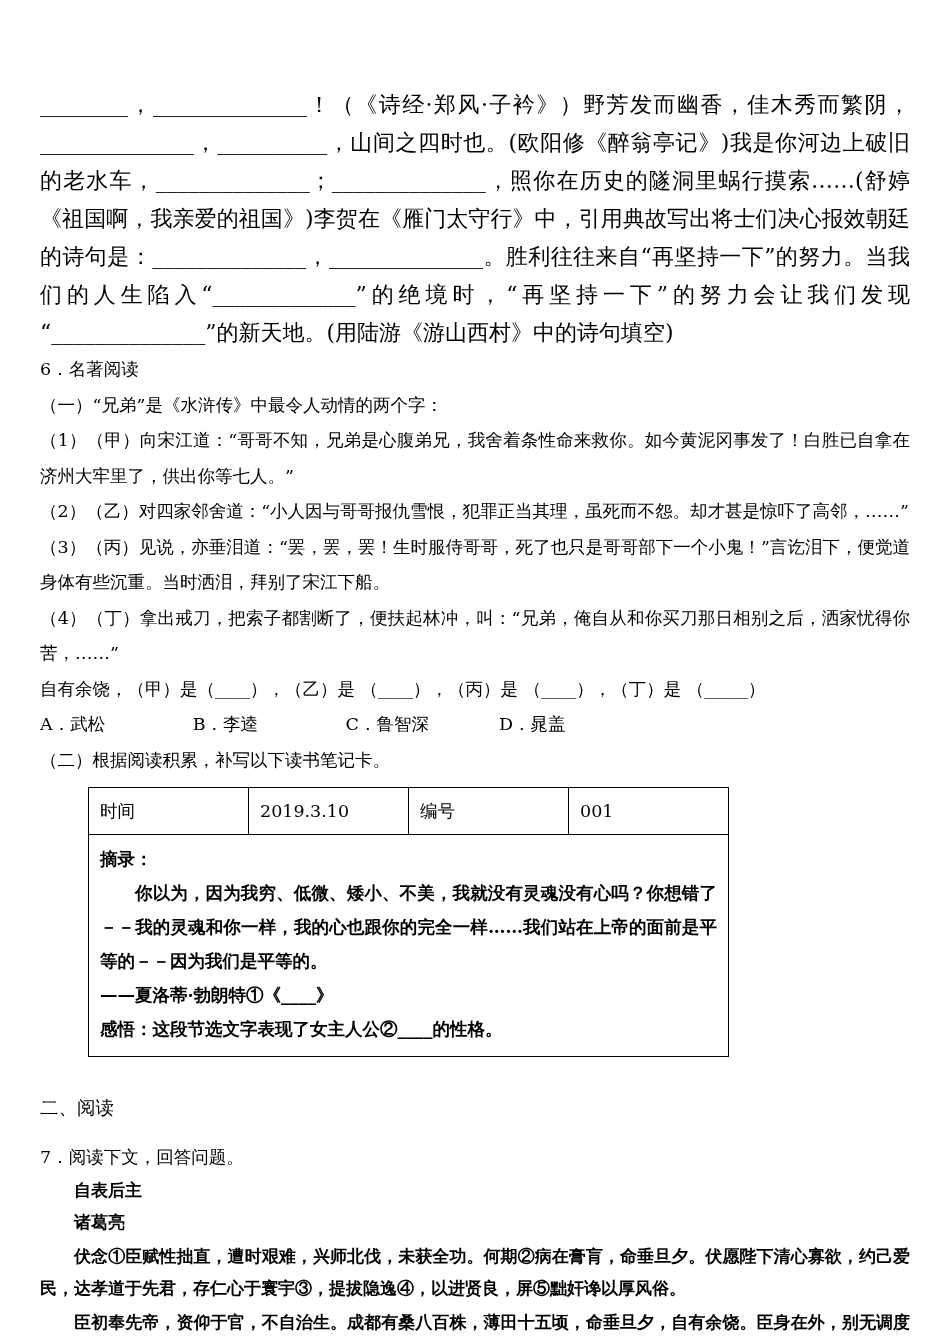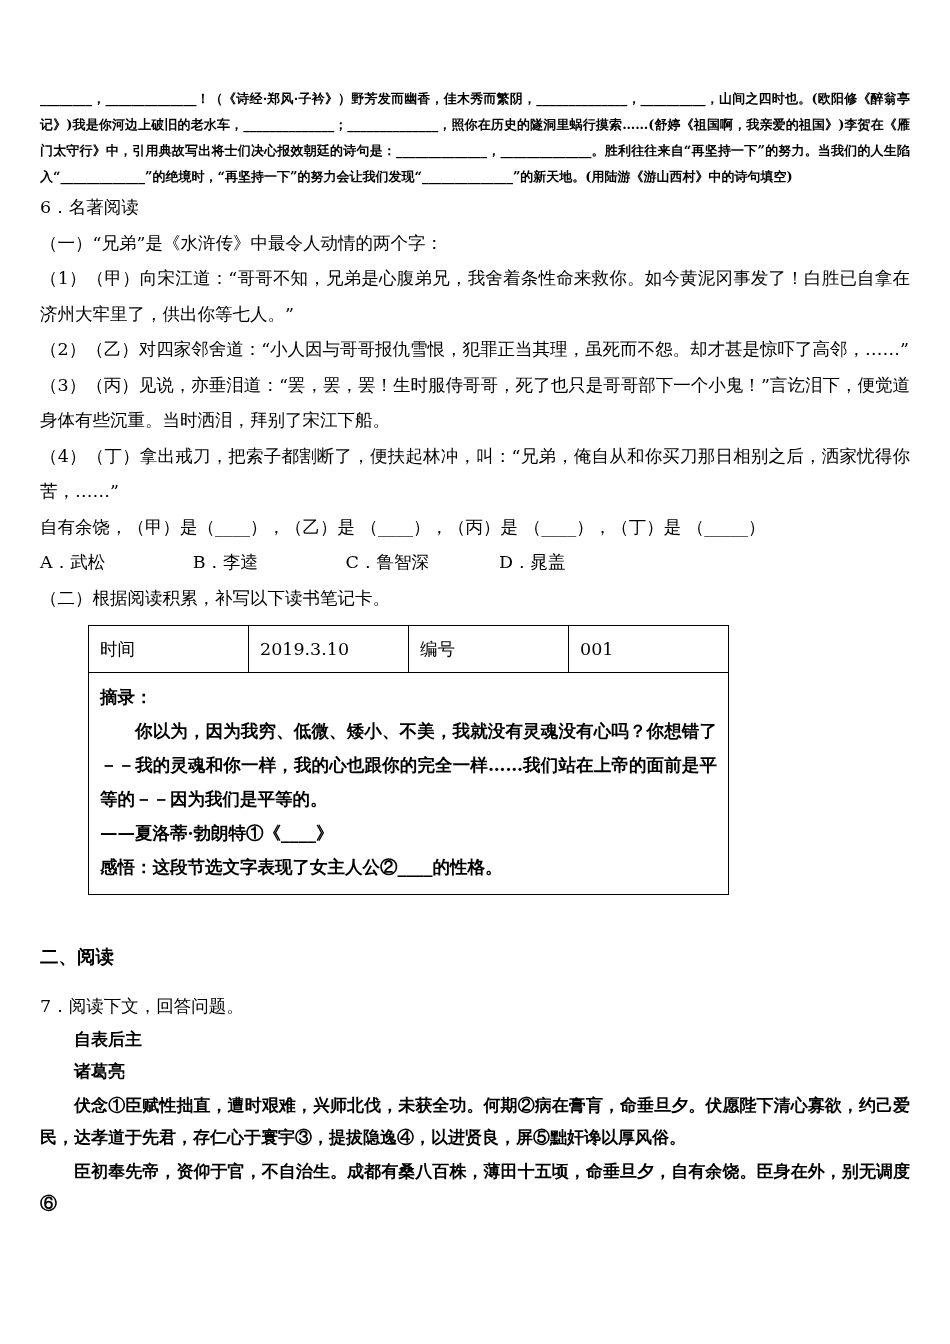--- a/index.html
+++ b/index.html
@@ -10,23 +10,22 @@
     min-height: 1344px;
     margin: 0 auto;
     background: #ffffff;
     color: #000000;
     font-family: "DejaVu Serif", "Liberation Serif", serif;
     padding: 86px 40px 30px 40px;
     overflow: hidden;
   }
   p { text-align: justify; }
   .intro {
-    font-size: 13px;
-    line-height: 26px;
-    font-weight: bold;
+    font-size: 22px;
+    line-height: 38px;
   }
   .q6 p {
     font-size: 17.5px;
     line-height: 35.5px;
   }
   .note-card {
     border-collapse: collapse;
     width: 640px;
     margin-top: 9px;
     table-layout: fixed;
@@ -46,23 +45,23 @@
     padding: 7px 11px 10px 11px;
     vertical-align: top;
   }
   .card-body p {
     font-size: 17.5px;
     line-height: 34px;
   }
   .kaiti { font-weight: bold; }
   .indent2 { text-indent: 2em; }
   .section-title {
-    margin-top: 48px;
+    margin-top: 37px;
     font-size: 18.5px;
-    font-weight: bold;
+    font-weight: normal;
     line-height: 28px;
   }
   .q7-line {
     font-size: 17.5px;
     line-height: 34px;
     margin-top: 18px;
   }
   .passage p {
     font-size: 17px;
     line-height: 32px;

